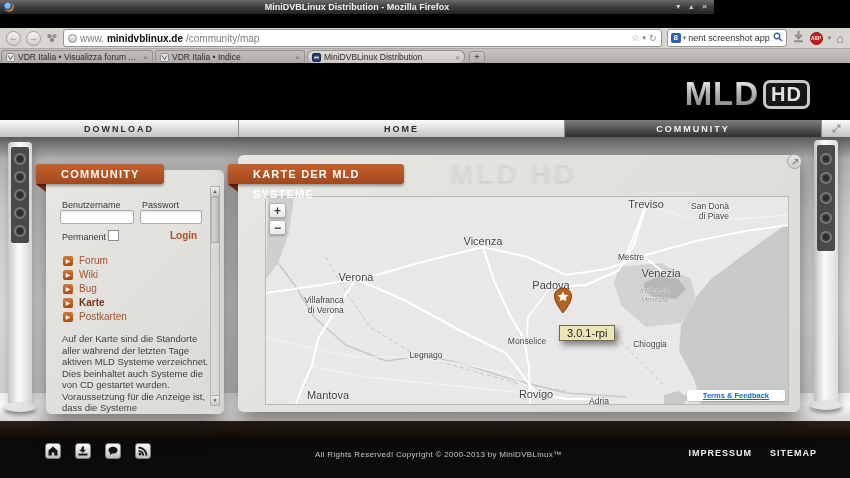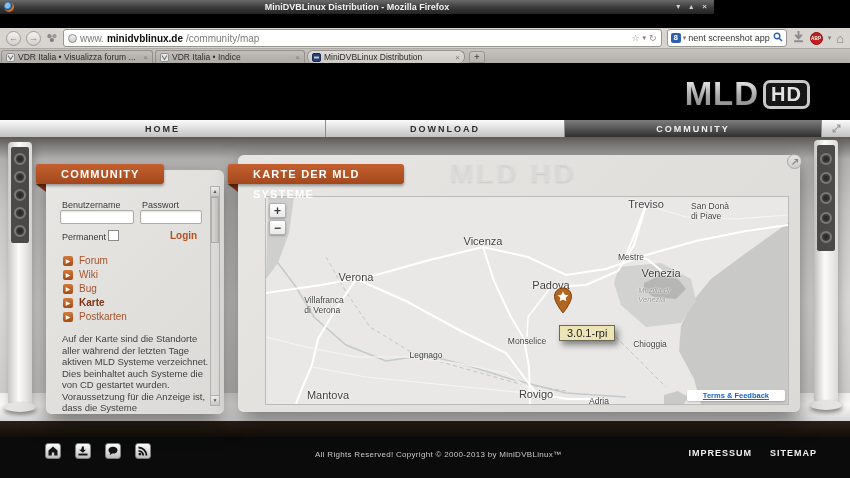--- a/index.html
+++ b/index.html
@@ -125,21 +125,21 @@
   .sb-btn{position:absolute;left:0;width:8px;height:9px;background:linear-gradient(#f0eeec,#cac8c6);
     border-bottom:1px solid #b4b2b0;font-size:5px;color:#555;text-align:center;line-height:9px;}
   .sb-btn.down{border-top:1px solid #b4b2b0;border-bottom:none;}
   .sb-thumb{position:absolute;left:0;top:10px;width:8px;height:46px;
     background:linear-gradient(90deg,#d8d6d3,#c4c2bf);border:1px solid #b0aeab;box-sizing:border-box;}
 
   
   #map{position:absolute;left:27px;top:41px;width:522px;height:207px;
     background:#e9e8e6;border:1px solid #bcbab8;overflow:hidden;box-sizing:content-box;}
   .city{position:absolute;transform:translate(-50%,-50%);color:#3e3e3e;
-    text-shadow:0 0 2px #fff,0 0 2px #fff;white-space:pre-line;text-align:left;z-index:3;}
+    text-shadow:0 0 2px #fff,0 0 2px #fff;white-space:pre-line;text-align:right;z-index:3;}
   .city.big{font-size:11px;}
   .city.small{font-size:8.5px;}
   .city.water-label{font-size:7.5px;font-style:italic;color:#97979a;z-index:3;}
   .zoomctl{position:absolute;left:3px;top:6px;z-index:6;display:flex;flex-direction:column;gap:2px;}
   .zbtn{width:17px;height:15px;background:linear-gradient(#ffffff,#e8e8e8);
     border:1px solid #b0b0ae;border-radius:2px;font-size:12px;font-weight:bold;color:#3a3a3a;
     text-align:center;line-height:14px;box-sizing:border-box;box-shadow:0 1px 2px rgba(0,0,0,.25);}
   .pin{position:absolute;left:287px;top:90px;z-index:5;}
   .maptip{position:absolute;left:293px;top:128px;z-index:6;background:#ece4b4;
     border:1px solid #6a6a5a;box-shadow:3px 4px 6px rgba(0,0,0,.45);
@@ -250,22 +250,22 @@
   </div>
 
   <div class="a siteheader">
     <div class="mld-logo">
       <span class="mld-main">MLD</span>
       <span class="mld-badge">HD</span>
     </div>
   </div>
 
   <div class="a navbar">
+    <div class="nav-cell nav-c2">DOWNLOAD</div>
     <div class="nav-cell nav-c1">HOME</div>
-    <div class="nav-cell nav-c2">DOWNLOAD</div>
     <div class="nav-cell nav-c3 dark">COMMUNITY</div>
     <div class="nav-cell nav-c4">
       <svg width="9" height="9" viewBox="0 0 8 8">
           <path d="M1 7 L7 1 M4.5 1 H7 V3.5 M1 4.5 V7 H3.5" stroke="#9a9a9a" stroke-width="1" fill="none"></path>
         </svg>
     </div>
   </div>
 
   <div class="a scene">
     <div class="shelf"></div>
@@ -371,21 +371,21 @@
       <span class="city big" style="left:380px;top:7px;">Treviso</span>
       <span class="city small" style="left:444px;top:14px;">San Donà
 di Piave</span>
       <span class="city big" style="left:217px;top:44px;">Vicenza</span>
       <span class="city small" style="left:365px;top:60px;">Mestre</span>
       <span class="city big" style="left:395px;top:76px;">Venezia</span>
       <span class="city big" style="left:90px;top:80px;">Verona</span>
       <span class="city small" style="left:58px;top:108px;">Villafranca
 di Verona</span>
       <span class="city big" style="left:285px;top:88px;">Padova</span>
-      <span class="city water-label" style="left:388px;top:98px;">Mozilla di
+      <span class="city water-label" style="left:388px;top:98px;">Indice di
 Venezia</span>
       <span class="city small" style="left:261px;top:144px;">Monselice</span>
       <span class="city small" style="left:384px;top:147px;">Chioggia</span>
       <span class="city small" style="left:160px;top:158px;">Legnago</span>
       <span class="city big" style="left:62px;top:170px;margin-top:28px;">Mantova</span>
       <span class="city big" style="left:270px;top:197px;">Rovigo</span>
       <span class="city small" style="left:333px;top:204px;">Adria</span>
 
       <div class="zoomctl">
         <div class="zbtn">+</div>

